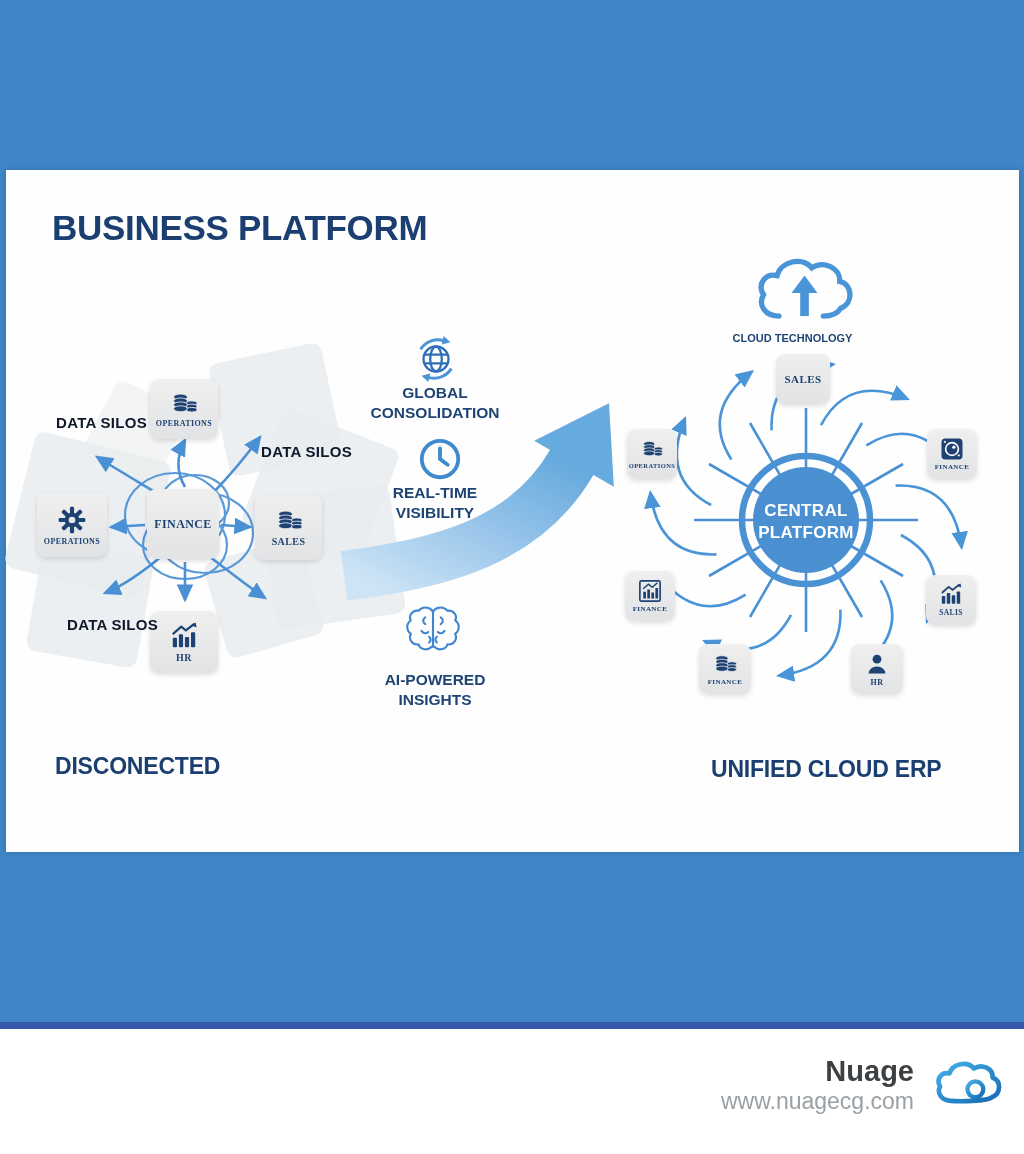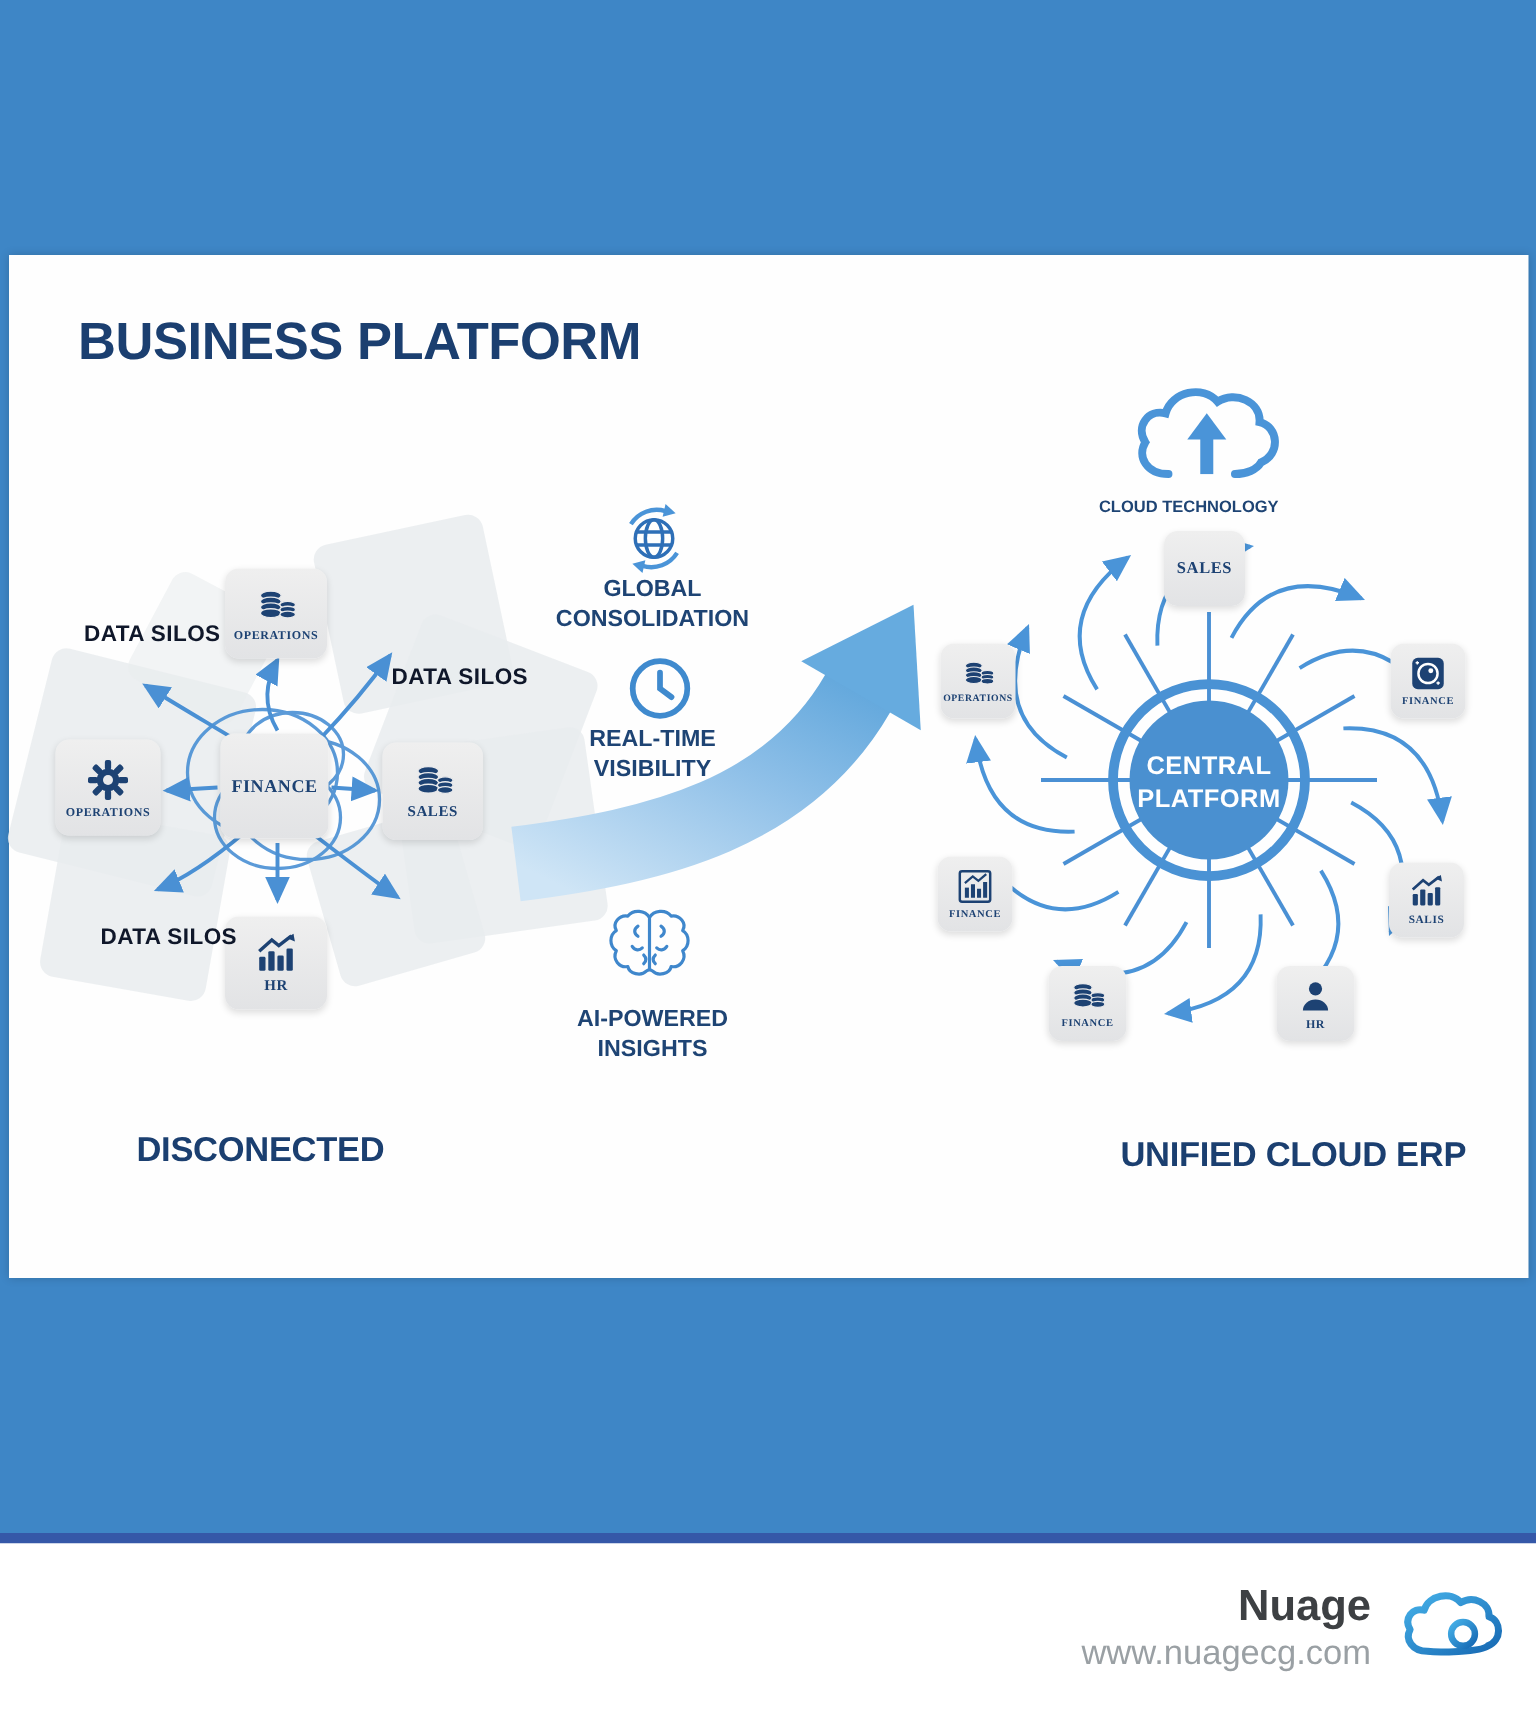--- a/index.html
+++ b/index.html
@@ -24,21 +24,21 @@
   .node,.sat{
     position:absolute;display:flex;flex-direction:column;align-items:center;justify-content:center;
     background:linear-gradient(180deg,#efefef,#e2e3e5);border-radius:9px;
     box-shadow:0 2px 5px rgba(0,0,0,0.13);gap:2px;z-index:3;
   }
   .nl{font-weight:bold;color:#1d4273;letter-spacing:0.4px;text-align:center;font-family:Liberation Serif, serif;}
 
   .feature-lbl{font-size:15.5px;font-weight:bold;color:#1e4474;text-align:center;line-height:1.3;z-index:4;}
   .feature-lbl span{display:block;}
 
-  .h2{font-weight:bold;color:#1b3f70;font-size:23px;line-height:1.25;letter-spacing:-0.2px;margin-left:36px;}
+  .h2{font-weight:bold;color:#1b3f70;font-size:23px;line-height:1.25;letter-spacing:-0.2px;}
   .h2 span{display:block;}
 
   .hub-text{color:#ffffff;font-weight:bold;font-size:17px;line-height:1.3;text-align:center;letter-spacing:0.3px;z-index:5;}
   .hub-text span{display:block;}
 
   .footer{right:22px;top:1056px;display:flex;align-items:center;gap:16px;}
   .footer .txt{text-align:right;}
   .brand{font-size:29px;font-weight:bold;color:#3d4043;line-height:1.1;}
   .site{font-size:23px;color:#9aa0a4;}
 

